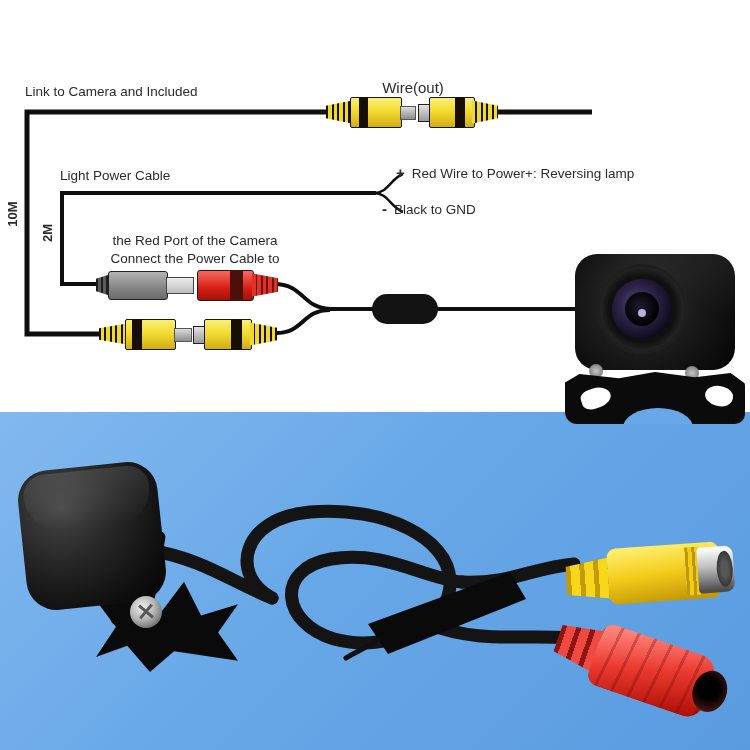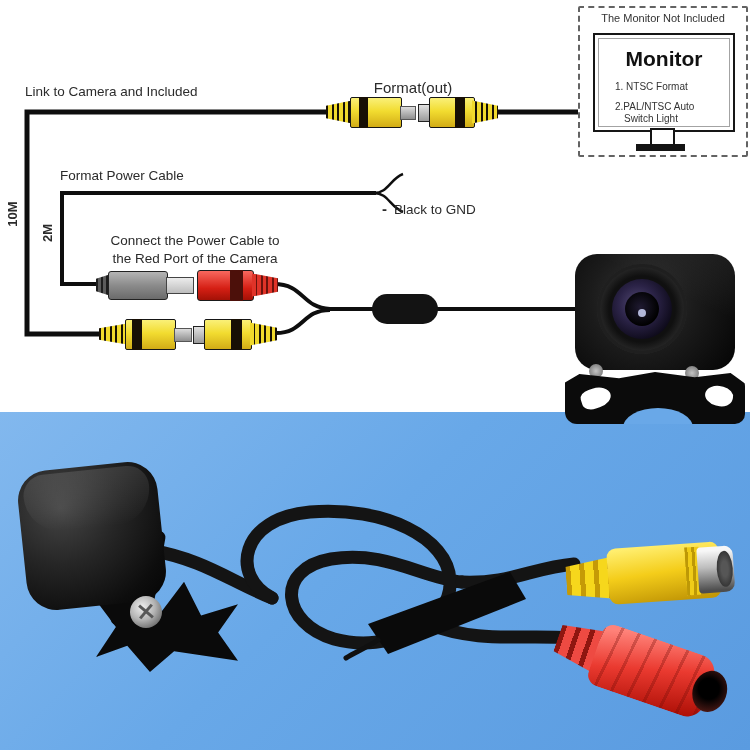--- a/index.html
+++ b/index.html
@@ -120,47 +120,37 @@
     <path d="M 376 193 H 62 V 284 H 100" fill="none" stroke="#0e0e0e" stroke-width="4"></path>
     <path d="M 374 193 C 388 193 390 179 403 174" fill="none" stroke="#0e0e0e" stroke-width="2.5"></path>
     <path d="M 374 193 C 388 193 390 207 403 212" fill="none" stroke="#0e0e0e" stroke-width="2.5"></path>
     <path d="M 274 284 C 304 284 302 308 330 309" fill="none" stroke="#0e0e0e" stroke-width="4"></path>
     <path d="M 276 333 C 304 333 302 310 330 310" fill="none" stroke="#0e0e0e" stroke-width="4"></path>
     <path d="M 328 309 H 585" fill="none" stroke="#0e0e0e" stroke-width="4"></path>
     <rect x="372" y="294" width="66" height="30" rx="15" fill="#131313"></rect>
   </svg>
 
   <div class="abs lbl" style="left:25px;top:84px">Link to Camera and Included</div>
-  <div class="abs lbl" style="left:333px;top:79px;width:160px;text-align:center;font-size:15px">Format(out)</div>
+  <div class="abs lbl" style="left:333px;top:79px;width:160px;text-align:center;font-size:15px">Wire(out)</div>
   <div class="abs vlabel" style="left:-3px;top:206px;width:32px">10M</div>
   <div class="abs vlabel" style="left:35px;top:225px;width:26px">2M</div>
-  <div class="abs lbl" style="left:60px;top:168px">Format Power Cable</div>
-
+  <div class="abs lbl" style="left:60px;top:168px">Light Power Cable</div>
+
+  <div class="abs lbl" style="left:396px;top:164px">
+    <span class="sign">+</span><span>Red Wire to Power+: Reversing lamp</span>
+  </div>
   <div class="abs lbl" style="left:382px;top:200px">
     <span class="sign">-</span><span>Black to GND</span>
   </div>
 
   <div class="abs note" style="left:100px;top:232px;width:190px">
+    <div>the Red Port of the Camera</div>
     <div>Connect the Power Cable to</div>
-    <div>the Red Port of the Camera</div>
-  </div>
-
-  <div class="abs monitor-box">
-    <div class="abs monitor-header">The Monitor Not Included</div>
-    <div class="abs screen-outer">
-      <div class="screen-inner">
-        <div class="abs monitor-title">Monitor</div>
-        <div class="monitor-item" style="left:16px;top:42px">1. NTSC Format</div>
-        <div class="monitor-item" style="left:16px;top:62px">2.PAL/NTSC Auto</div>
-        <div class="monitor-item" style="left:25px;top:74px">Switch Light</div>
-      </div>
-    </div>
-    <div class="abs stand-neck"></div>
-    <div class="abs stand-base"></div>
-  </div>
+  </div>
+
 
   <div class="abs ribs-y-l" style="left:326px;top:100px;width:26px;height:24px"></div>
   <div class="abs rca-body" style="left:350px;top:97px;width:50px;height:29px"></div>
   <div class="abs band" style="left:359px;top:97px;width:9px;height:31px"></div>
   <div class="abs pin" style="left:400px;top:106px;width:14px;height:12px"></div>
   <div class="abs socket" style="left:418px;top:104px;width:13px;height:16px"></div>
   <div class="abs rca-body" style="left:429px;top:97px;width:44px;height:29px"></div>
   <div class="abs band" style="left:455px;top:97px;width:10px;height:31px"></div>
   <div class="abs ribs-y-r" style="left:472px;top:100px;width:26px;height:24px"></div>
 

